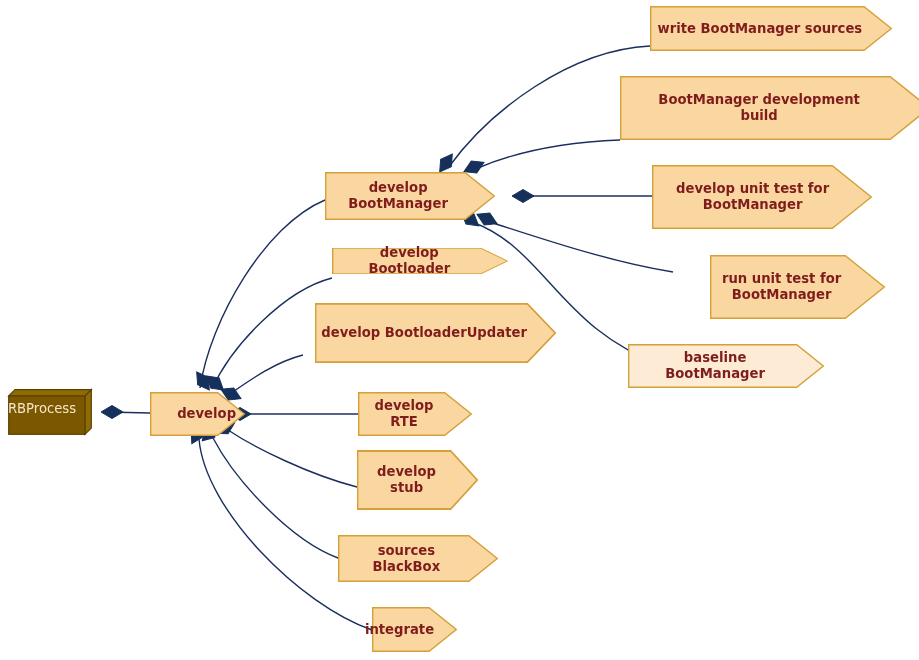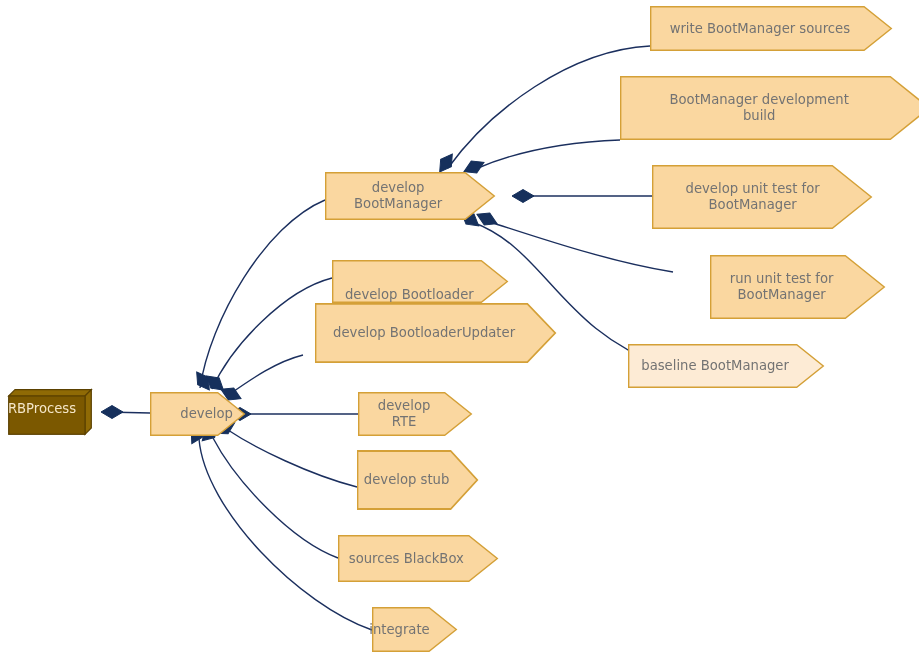--- a/index.html
+++ b/index.html
@@ -48,21 +48,21 @@
   }
   .node svg.shape {
     position: absolute;
     left: 0;
     top: 0;
     width: 100%;
     height: 100%;
     z-index: 1;
     overflow: visible;
   }
-  .node.task .node-label { color: #737373; }
+  .node.task .node-label { color: #7f1d1d; font-weight: bold; }
   .node.process .node-label { color: #F5E6C8; }
 </style>
 </head>
 <body>
 
 <div id="diagram-root">
   <svg id="edge-layer" viewBox="0 0 919 660" xmlns="http://www.w3.org/2000/svg">
       <path d="M 106 412 L 150 413" fill="none" stroke="#1B2F5E" stroke-width="1.4"></path>
       <path d="M 200 388 C 210 320, 265 225, 325 200" fill="none" stroke="#1B2F5E" stroke-width="1.4"></path>
       <path d="M 212 389 C 232 345, 285 290, 332 278" fill="none" stroke="#1B2F5E" stroke-width="1.4"></path>
@@ -130,21 +130,21 @@
           <polygon points="0.7,0.7 67.72,0.7 94.3,22 67.72,43.3 0.7,43.3" fill="#FAD7A0" stroke="#D4A037" stroke-width="1.4"></polygon>
         </svg>
         <div class="node-label" style="margin-right: 21.824px;">develop</div>
       </div>
       <div class="node task" style="left: 325px; top: 172px; width: 170px; height: 48px;">
         <svg class="shape" viewBox="0 0 170 48" preserveAspectRatio="none">
           <polygon points="0.7,0.7 140.24,0.7 169.3,24 140.24,47.3 0.7,47.3" fill="#FAD7A0" stroke="#D4A037" stroke-width="1.4"></polygon>
         </svg>
         <div class="node-label" style="margin-right: 23.808px;">develop BootManager</div>
       </div>
-      <div class="node task" style="left: 332px; top: 260px; width: 176px; height: 43px; align-items: flex-end;">
+      <div class="node task" style="left: 332px; top: 248px; width: 176px; height: 26px;">
         <svg class="shape" viewBox="0 0 176 43" preserveAspectRatio="none">
           <polygon points="0.7,0.7 149.34,0.7 175.3,21.5 149.34,42.3 0.7,42.3" fill="#FAD7A0" stroke="#D4A037" stroke-width="1.4"></polygon>
         </svg>
         <div class="node-label" style="margin-right: 21.328px;">develop Bootloader</div>
       </div>
       <div class="node task" style="left: 303px; top: 303px; width: 241px; height: 60px; margin-left: 12px;">
         <svg class="shape" viewBox="0 0 241 46" preserveAspectRatio="none">
           <polygon points="0.7,0.7 212.48,0.7 240.3,23 212.48,45.3 0.7,45.3" fill="#FAD7A0" stroke="#D4A037" stroke-width="1.4"></polygon>
         </svg>
         <div class="node-label" style="margin-right: 22.816px;">develop BootloaderUpdater</div>

